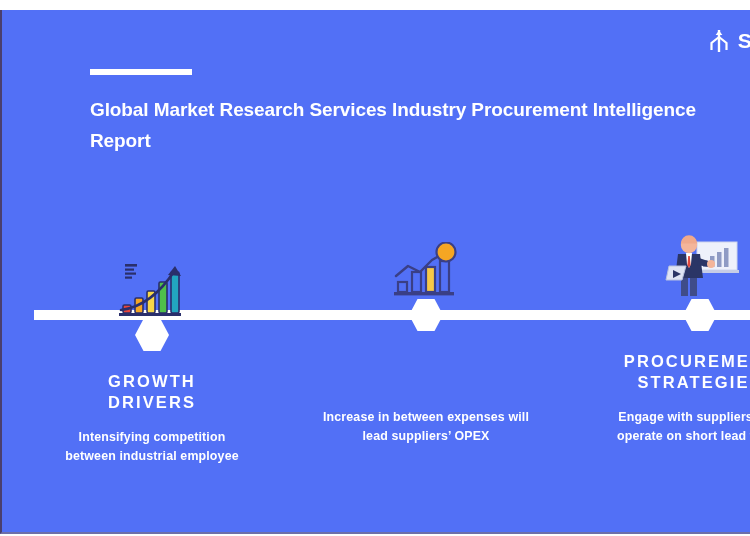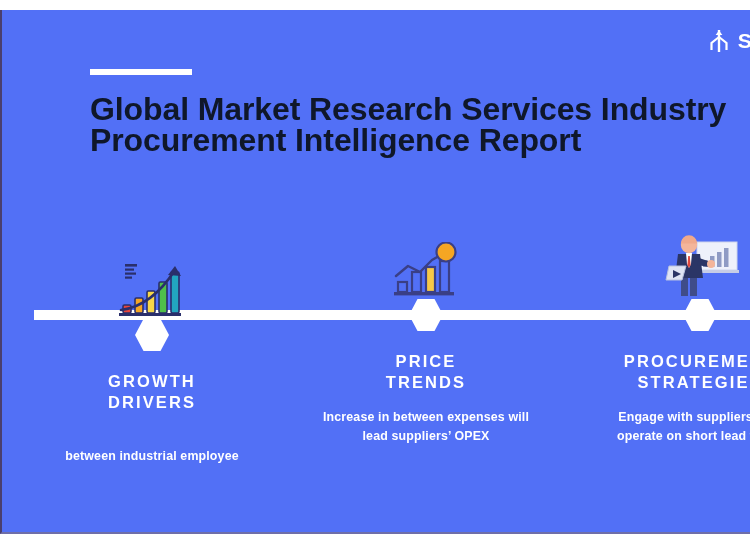--- a/index.html
+++ b/index.html
@@ -52,22 +52,22 @@
     top: 59px;
     width: 102px;
     height: 6px;
     background: #ffffff;
   }
   .title {
     position: absolute;
     left: 88px;
     top: 84px;
     width: 650px;
-    color: #0f172a;
-    font-size: 32px;
+    color: #ffffff;
+    font-size: 19px;
     font-weight: bold;
     line-height: 31px;
     letter-spacing: -0.1px;
   }
 
   
   .timeline-line {
     position: absolute;
     left: 32px;
     top: 300px;
@@ -181,45 +181,41 @@
         <path d="M8 52 C24 50 44 40 62 12" stroke="#2a2f6b" stroke-width="2.6" fill="none" stroke-linecap="round"></path>
         <path d="M62 8 L68 18 L55 17 Z" fill="#2a2f6b"></path>
       </svg>
     </div>
   </div>
   <div class="col-heading c1">
     <span>GROWTH</span><br>
     <span>DRIVERS</span>
   </div>
   <div class="col-desc c1">
-    <br>
+    <span>Intensifying competition</span><br>
     <span>between industrial employee</span>
   </div>
 
   <div class="col c2">
     <div class="col-icon">
       <svg width="72" height="60" viewBox="0 0 72 60">
 
         <rect x="4" y="50" width="60" height="3.4" fill="#3a3f86"></rect>
 
         <rect x="8" y="40" width="9" height="10" fill="none" stroke="#3a3f86" stroke-width="2.2"></rect>
         <rect x="22" y="30" width="9" height="20" fill="none" stroke="#3a3f86" stroke-width="2.2"></rect>
         <rect x="36" y="25" width="9" height="25" fill="#f7c846" stroke="#3a3f86" stroke-width="2.2"></rect>
         <rect x="50" y="19" width="9" height="31" fill="none" stroke="#3a3f86" stroke-width="2.2"></rect>
 
         <path d="M6 34 L18 24 L30 30 L42 18 L56 10" stroke="#3a3f86" stroke-width="2.4" fill="none" stroke-linejoin="round" stroke-linecap="round"></path>
 
         <circle cx="56" cy="10" r="9.5" fill="#f5a623" stroke="#3a3f86" stroke-width="2.2"></circle>
         <path d="M57.4 5.4 a4.6 4.6 0 1 0 0 9.2 a3.4 3.4 0 0 1 0 -9.2 Z" fill="#3a3f86"></path>
       </svg>
     </div>
-  </div>
-  <div class="col-heading c2">
-    <span>PRICE</span><br>
-    <span>TRENDS</span>
   </div>
   <div class="col-desc c2">
     <span>Increase in between expenses will</span><br>
     <span>lead suppliers’ OPEX</span>
   </div>
 
   <div class="col c3">
     <div class="col-icon">
       <svg width="82" height="70" viewBox="0 0 82 70">
 

